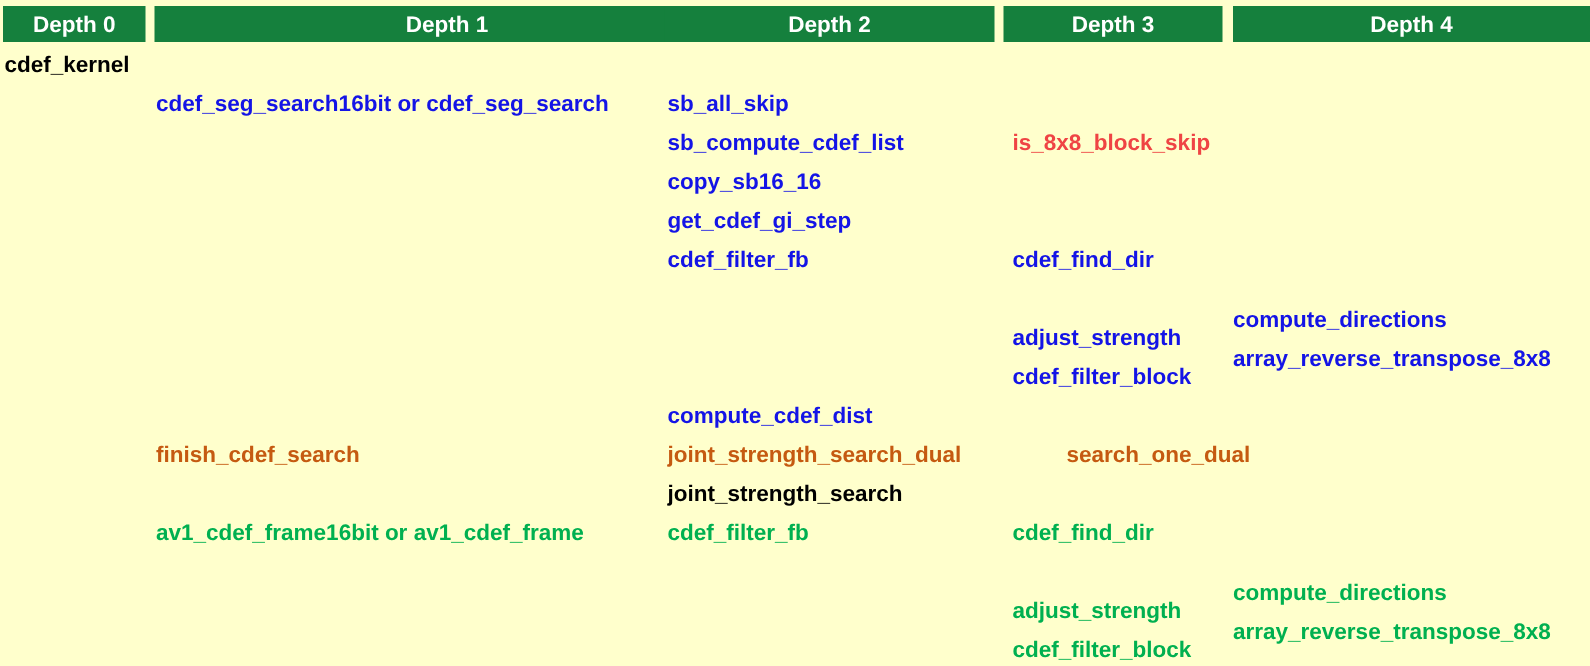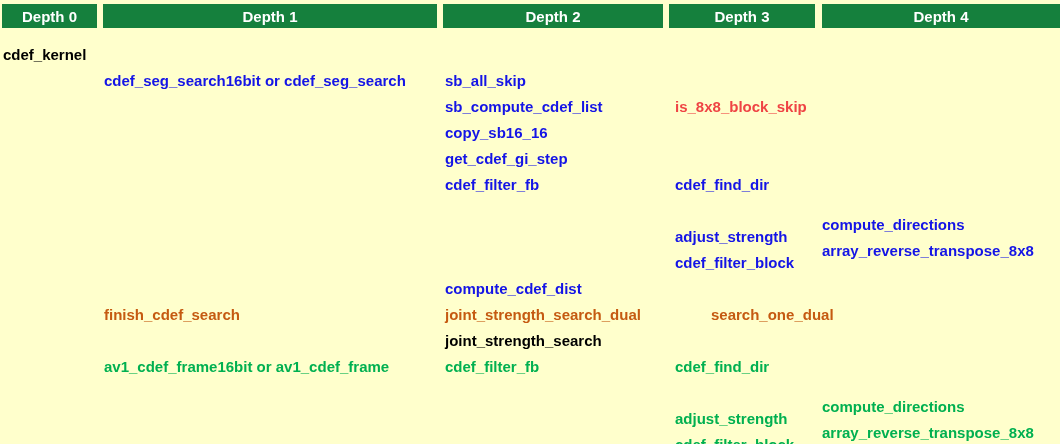--- a/index.html
+++ b/index.html
@@ -21,38 +21,38 @@
     height: 24px;
     background: #15803d;
     color: #FFFFFF;
     font-size: 15px;
     display: flex;
     align-items: center;
     justify-content: center;
     white-space: nowrap;
   }
   .hc0 { left: 2px;   width: 95px;  }
-  .hc1 { left: 103px; width: 334px; }
+  .hc1 { left: 103px; width: 334px; padding-left: 28px; }
   .hc2 { left: 443px; width: 220px; }
   .hc3 { left: 669px; width: 146px; }
   .hc4 { left: 822px; width: 238px; }
 
   .body-rows {
     position: absolute;
     top: 30px;
     left: 0;
     right: 0;
   }
   .trow {
     position: relative;
     height: 26px;
   }
   .tcell {
     position: absolute;
-    top: 12px;
+    top: 1px;
     height: 26px;
     line-height: 26px;
     font-size: 15px;
     white-space: nowrap;
   }
   .c0 { left: 3px;   }
   .c1 { left: 104px; }
   .c2 { left: 445px; }
   .c3 { left: 675px; }
   .c4 { left: 822px; margin-top: 40px; }

